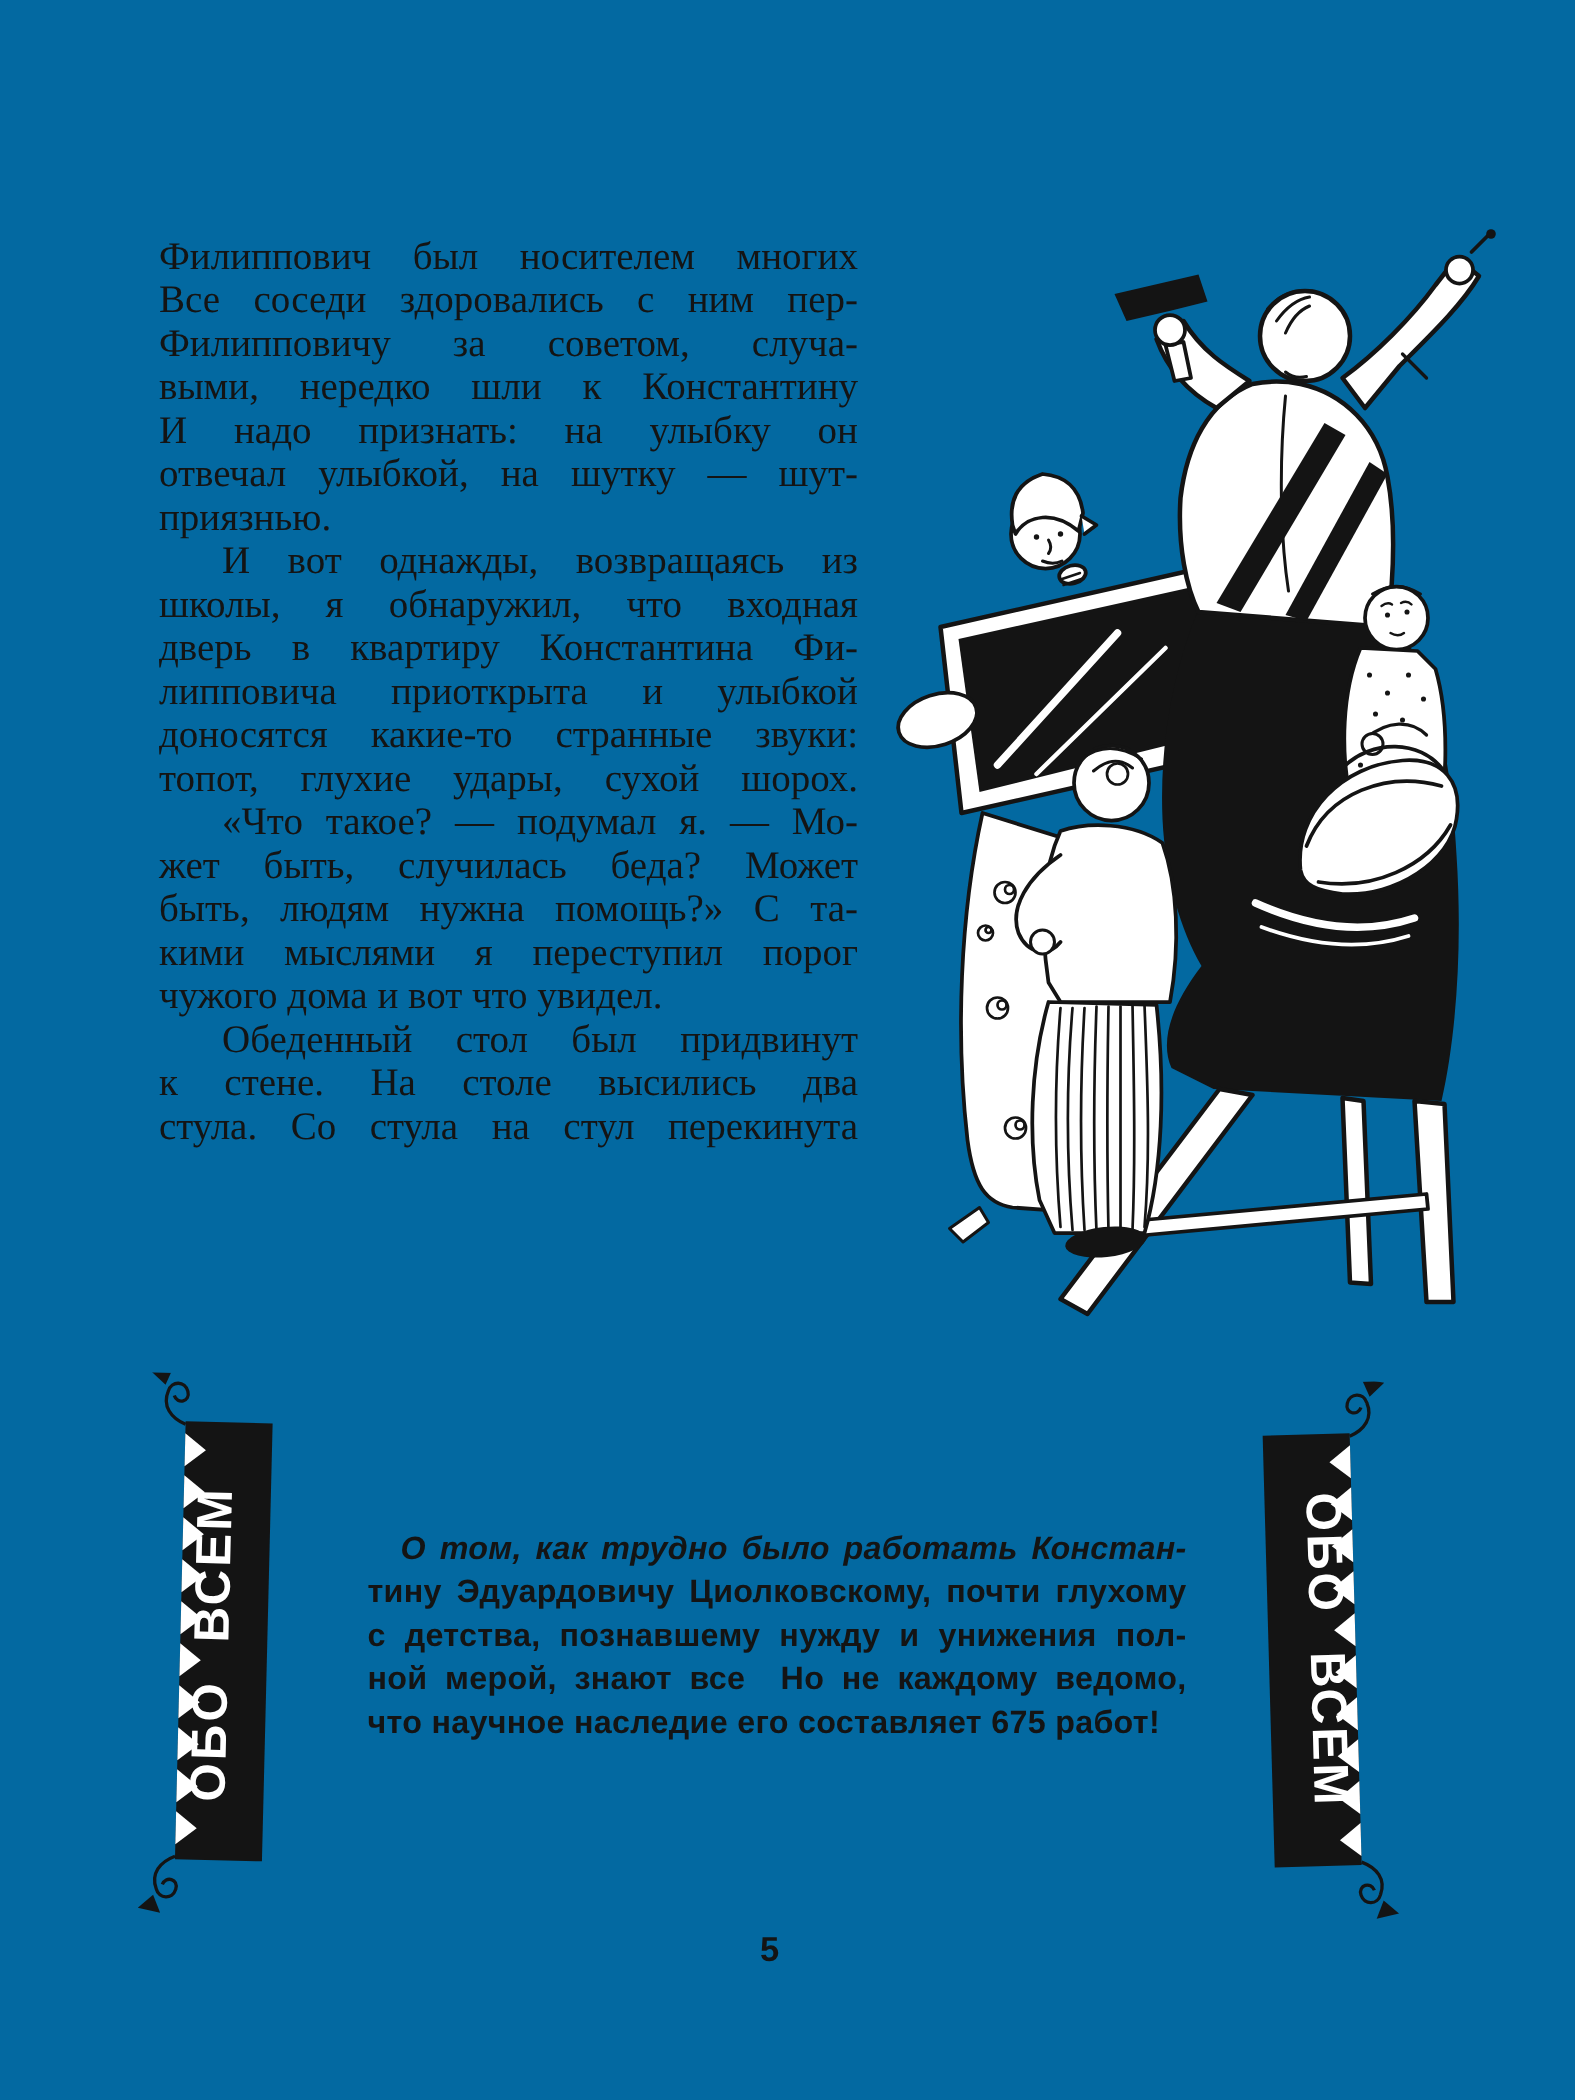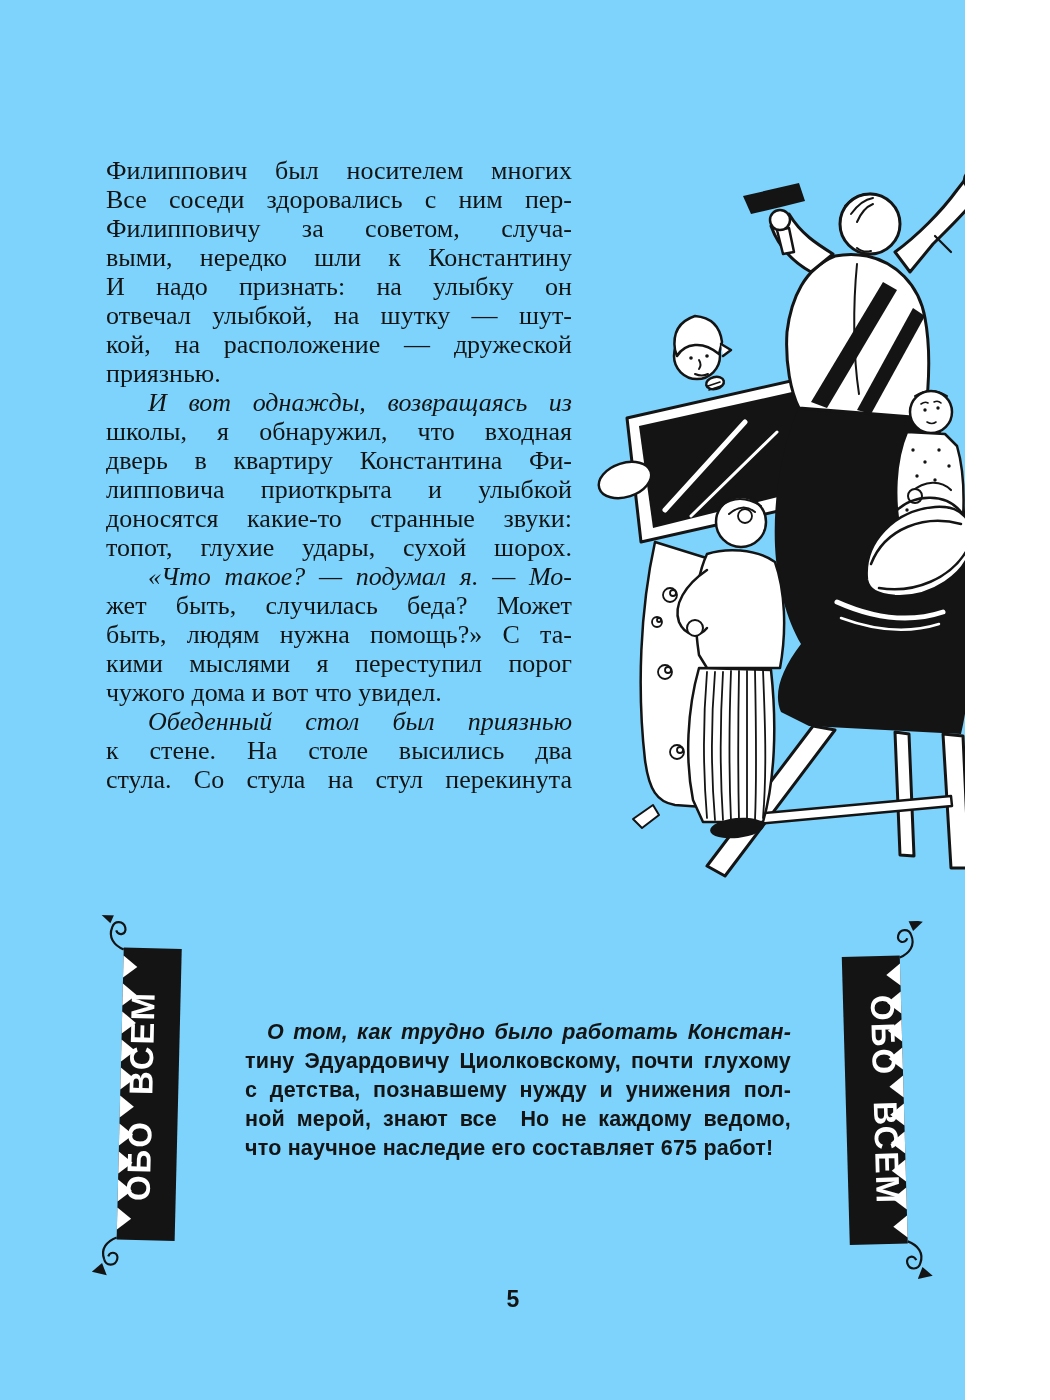--- a/index.html
+++ b/index.html
@@ -1,22 +1,22 @@
 <!DOCTYPE html>
 <html><head>
 <meta charset="utf-8">
 <style>
   html,body{margin:0;padding:0;}
-  .page{position:relative;width:965px;height:1400px;background:#7dd3fc;overflow:hidden;
+  .page{position:relative;width:1050px;height:1400px;background:#0369a1;overflow:hidden;
         font-family:"Liberation Serif", serif;color:#141414;}
   .body-text{position:absolute;left:106px;top:156px;width:466px;
              font-size:26px;line-height:29px;}
   .body-text .line{white-space:nowrap;text-align:left;}
   .body-text .line.jl{white-space:normal;text-align:justify;text-align-last:justify;}
-  .body-text .line.ind{padding-left:42px;font-style:italic;}
+  .body-text .line.ind{padding-left:42px;}
   .illu{position:absolute;left:595px;top:150px;}
   .callout{position:absolute;left:245px;top:1018px;width:546px;
            font-family:"Liberation Sans", sans-serif;font-weight:bold;
            font-size:21.5px;line-height:29px;letter-spacing:.2px;}
   .callout .line{white-space:nowrap;text-align:left;}
   .callout .line.jl{white-space:normal;text-align:justify;text-align-last:justify;}
   .callout .line.ind{padding-left:22px;font-style:italic;}
   .banner{position:absolute;}
   .banner.left{left:84px;top:916px;transform:rotate(1.4deg);}
   .banner.right{left:828px;top:922px;transform:rotate(-1.6deg);}
@@ -32,40 +32,39 @@
 <div class="page">
 
   <div class="body-text">
       <div>
         <div class="line jl">Филиппович был носителем многих</div>
         <div class="line jl">Все соседи здоровались с ним пер-</div>
         <div class="line jl">Филипповичу за советом, случа-</div>
         <div class="line jl">выми, нередко шли к Константину</div>
         <div class="line jl">И надо признать: на улыбку он</div>
         <div class="line jl">отвечал улыбкой, на шутку — шут-</div>
-        <div class="line jl">кой, на расположение — дружеской</div>
         <div class="line">приязнью.</div>
       </div>
       <div>
         <div class="line jl ind">И вот однажды, возвращаясь из</div>
         <div class="line jl">школы, я обнаружил, что входная</div>
         <div class="line jl">дверь в квартиру Константина Фи-</div>
         <div class="line jl">липповича приоткрыта и улыбкой</div>
         <div class="line jl">доносятся какие-то странные звуки:</div>
         <div class="line jl">топот, глухие удары, сухой шорох.</div>
       </div>
       <div>
         <div class="line jl ind">«Что такое? — подумал я. — Мо-</div>
         <div class="line jl">жет быть, случилась беда? Может</div>
         <div class="line jl">быть, людям нужна помощь?» С та-</div>
         <div class="line jl">кими мыслями я переступил порог</div>
         <div class="line">чужого дома и вот что увидел.</div>
       </div>
       <div>
-        <div class="line jl ind">Обеденный стол был приязнью</div>
+        <div class="line jl ind">Обеденный стол был придвинут</div>
         <div class="line jl">к стене. На столе высились два</div>
         <div class="line jl">стула. Со стула на стул перекинута</div>
       </div>
     </div>
 
   <svg class="illu" width="430" height="735" viewBox="0 0 430 735" fill="none" stroke="#141414" stroke-width="3" stroke-linecap="round" stroke-linejoin="round">
 
     <g>
       <path d="M32,268 L218,226 L232,350 L46,392 Z" fill="#fff"></path>
       <path d="M44,276 L206,240 L219,338 L58,378 Z" fill="#141414" stroke="none"></path>

